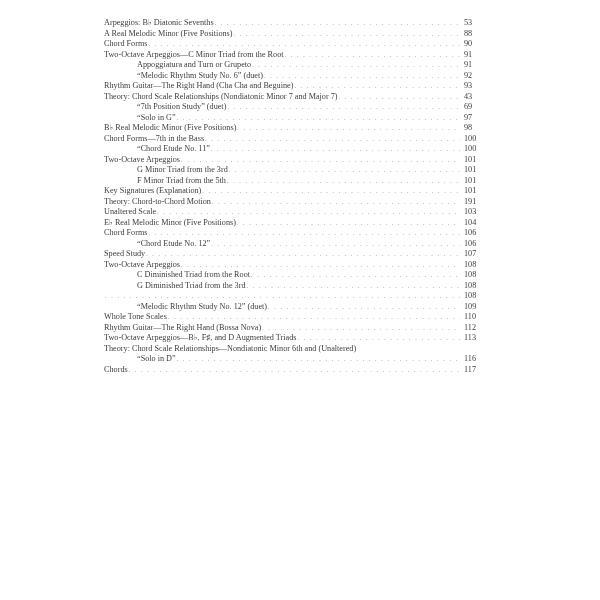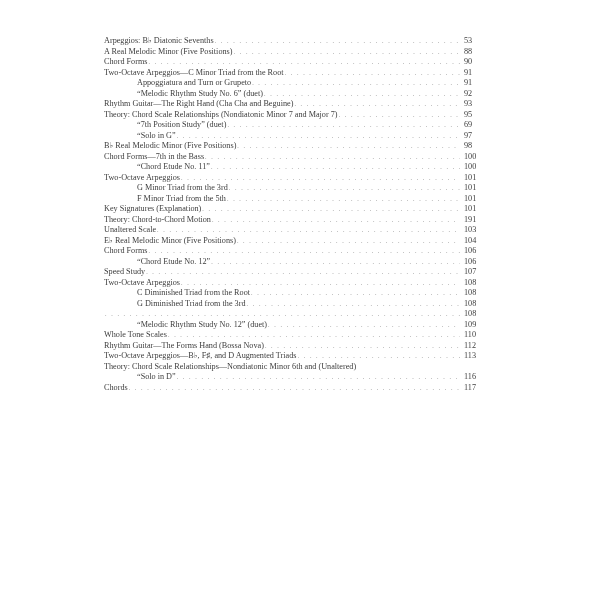--- a/index.html
+++ b/index.html
@@ -11,21 +11,21 @@
       width: 600px;
       height: 600px;
       position: relative;
       overflow: hidden;
       font-family: "Liberation Serif", "DejaVu Serif", serif;
       color: #3a3a3a;
     }
     .toc {
       position: absolute;
       left: 104px;
-      top: 36px;
+      top: 18px;
       width: 376px;
     }
     .toc-row {
       display: flex;
       align-items: baseline;
       height: 10.5px;
       line-height: 10.5px;
       font-size: 8.2px;
       white-space: nowrap;
     }
@@ -91,21 +91,21 @@
       <span class="toc-page">92</span>
     </div>
   <div class="toc-row">
       <span class="toc-title">Rhythm Guitar—The Right Hand (Cha Cha and Beguine)</span>
       <span class="toc-leader"></span>
       <span class="toc-page">93</span>
     </div>
   <div class="toc-row">
       <span class="toc-title">Theory: Chord Scale Relationships (Nondiatonic Minor 7 and Major 7)</span>
       <span class="toc-leader"></span>
-      <span class="toc-page">95</span>
+      <span class="toc-page">43</span>
     </div>
   <div class="toc-row sub">
       <span class="toc-title">“7th Position Study” (duet)</span>
       <span class="toc-leader"></span>
       <span class="toc-page">69</span>
     </div>
   <div class="toc-row sub">
       <span class="toc-title">“Solo in G”</span>
       <span class="toc-leader"></span>
       <span class="toc-page">97</span>
@@ -198,21 +198,21 @@
       <span class="toc-title">“Melodic Rhythm Study No. 12” (duet)</span>
       <span class="toc-leader"></span>
       <span class="toc-page">109</span>
     </div>
   <div class="toc-row">
       <span class="toc-title">Whole Tone Scales</span>
       <span class="toc-leader"></span>
       <span class="toc-page">110</span>
     </div>
   <div class="toc-row">
-      <span class="toc-title">Rhythm Guitar—The Forms Hand (Bossa Nova)</span>
+      <span class="toc-title">Rhythm Guitar—The Right Hand (Bossa Nova)</span>
       <span class="toc-leader"></span>
       <span class="toc-page">112</span>
     </div>
   <div class="toc-row">
       <span class="toc-title">Two-Octave Arpeggios—B♭, F♯, and D Augmented Triads</span>
       <span class="toc-leader"></span>
       <span class="toc-page">113</span>
     </div>
   <div class="toc-row no-leader">
       <span class="toc-title">Theory: Chord Scale Relationships—Nondiatonic Minor 6th and (Unaltered)</span>

